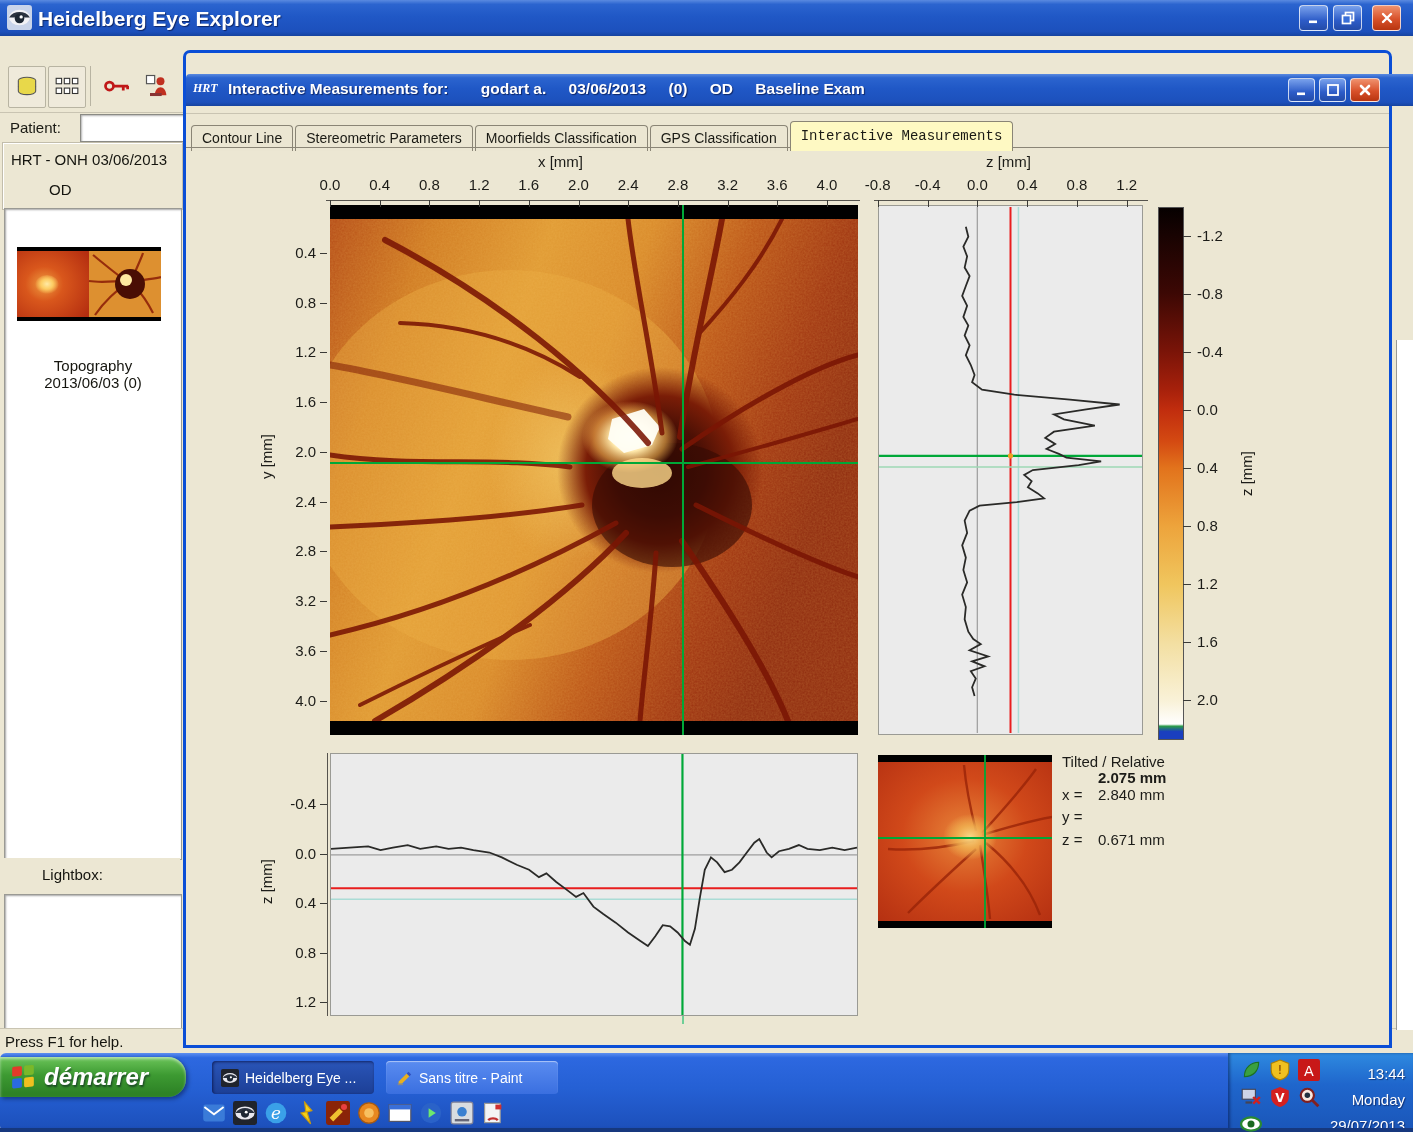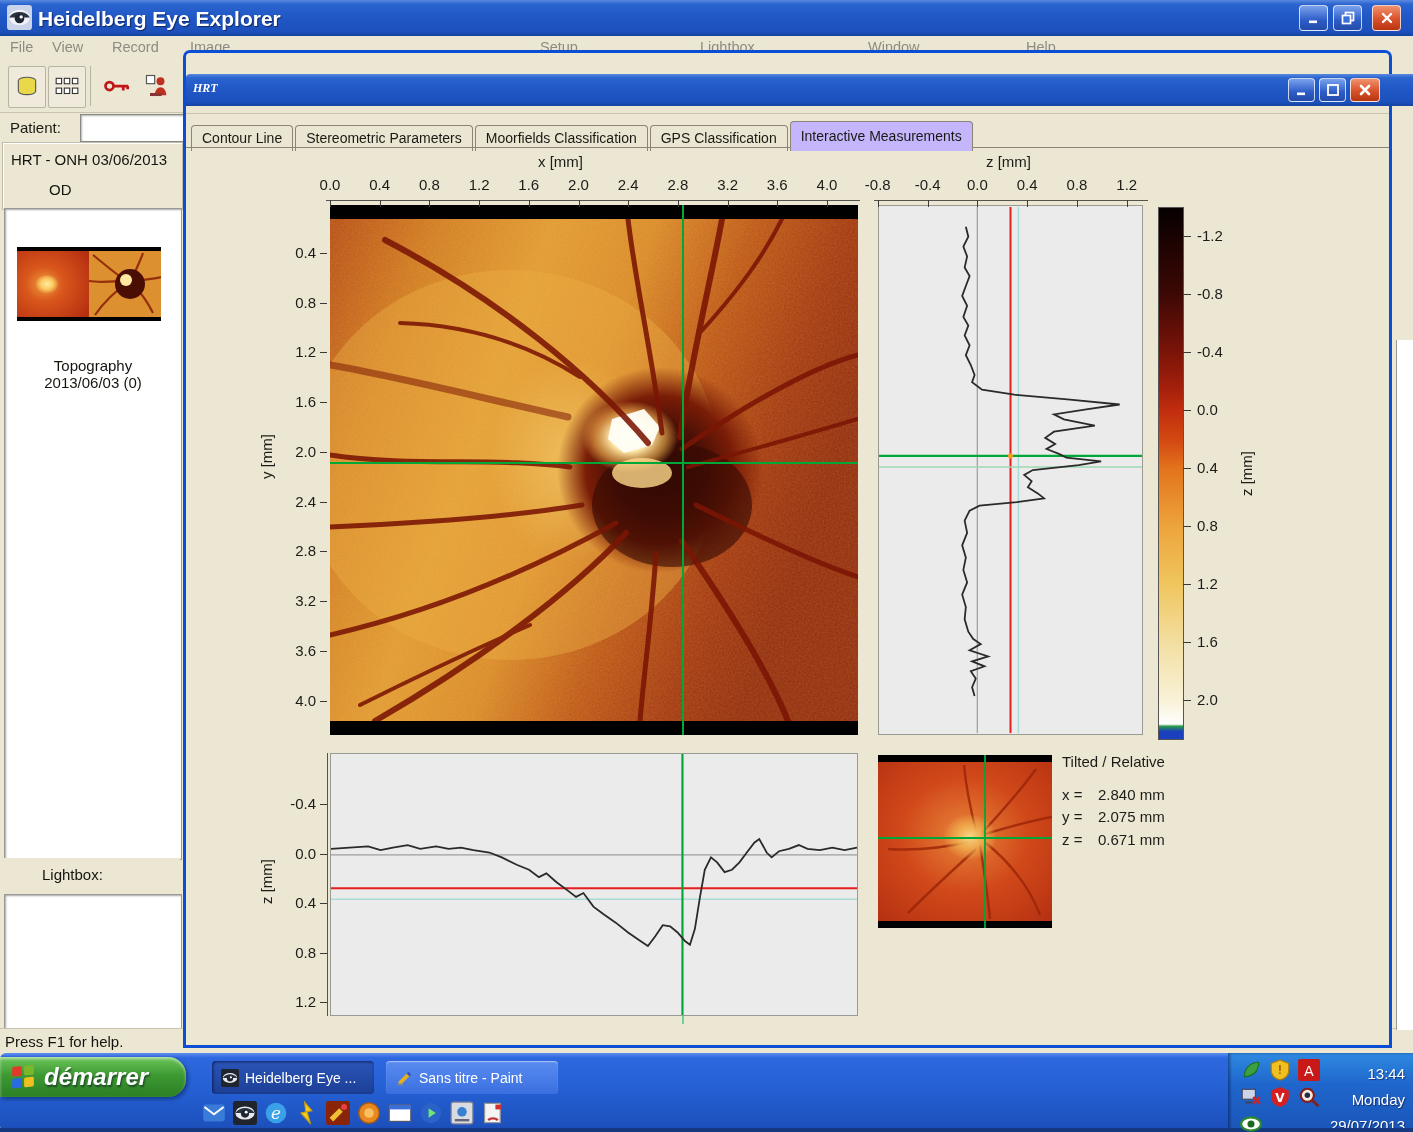--- a/index.html
+++ b/index.html
@@ -14,21 +14,21 @@
     background:linear-gradient(180deg,#7aa2ec,#2d5cc8 60%,#234ba8);display:flex;align-items:center;justify-content:center;box-sizing:border-box;}
   .wbtn.close{background:linear-gradient(180deg,#f0926e,#d8512a 55%,#b83510);}
   .wbtn svg{width:16px;height:16px;}
   
   .mitem{position:absolute;top:3px;font-size:14.5px;color:#8d8c82;}
   .dmenu-item{font-size:14.5px;color:#15150f;padding:5px 13px;}
   
   .tab{height:25px;line-height:25px;padding:0 10px;font-size:14px;color:#1a1a14;
     border:1px solid #8a8576;border-bottom:none;border-radius:4px 4px 0 0;margin-right:2px;
     background:#ebe6d2;position:relative;}
-  .tab.active{height:29px;line-height:29px;margin-top:-4px;background:#c4b5fd;z-index:3;}
+  .tab.active{height:29px;line-height:29px;margin-top:-4px;background:#fef9c3;z-index:3;font-family:Liberation Mono, monospace;}
   
   .plot{background:#ebebeb;border:1px solid #9a9a94;box-sizing:border-box;}
   .tick{position:absolute;background:#3a3a36;}
   .tlab{position:absolute;font-size:15px;color:#1c1c18;white-space:nowrap;}
   .rot{transform:rotate(-90deg);transform-origin:center;}
   
   .sunken{background:#fff;border:1px solid #9a9a94;box-shadow:inset 1px 1px 2px rgba(0,0,0,.35);}
   .toolbtn{border:1px solid #b8b4a2;border-radius:2px;background:#efeadb;display:flex;align-items:center;justify-content:center;}
   
   #taskbar{background:linear-gradient(180deg,#5e8ff0 0%,#2d68e0 6%,#2560d4 45%,#1d51bd 92%,#1a47a8 100%);}
@@ -66,30 +66,20 @@
           <rect x="2.5" y="5.5" width="8" height="8" fill="#3a6fd8" stroke="#fff" stroke-width="1.7"></rect>
         </svg>
       </span>
     <span class="abs wbtn close" style="left:1372px;top:5px;">
         <svg viewBox="0 0 16 16">
           <path d="M4 4l8 8M12 4l-8 8" stroke="#fff" stroke-width="2.4" stroke-linecap="round"></path>
         </svg>
       </span>
   </div>
 
-  <div class="abs" id="main-menu" style="left:0;top:36px;width:1413px;height:24px;background:#ece7d3;">
-      <div class="mitem nowrap" style="left: 10px;">File</div>
-      <div class="mitem nowrap" style="left: 52px;">View</div>
-      <div class="mitem nowrap" style="left: 112px;">Record</div>
-      <div class="mitem nowrap" style="left: 190px;">Image</div>
-      <div class="mitem nowrap" style="left: 540px;">Setup</div>
-      <div class="mitem nowrap" style="left: 700px;">Lightbox</div>
-      <div class="mitem nowrap" style="left: 868px;">Window</div>
-      <div class="mitem nowrap" style="left: 1026px;">Help</div>
-    </div>
 
   <div class="abs" style="left:0;top:60px;width:1413px;height:52px;background:#ece7d3;border-bottom:1px solid #c9c4b2;">
     <span class="abs toolbtn" style="left:8px;top:6px;width:36px;height:40px;">
       <svg viewBox="0 0 24 24" width="26" height="26">
           <g stroke="#555" fill="#e8d84a">
             <ellipse cx="12" cy="6" rx="8" ry="3"></ellipse>
             <path d="M4 6v5c0 1.7 3.6 3 8 3s8-1.3 8-3V6"></path>
             <path d="M4 11v5c0 1.7 3.6 3 8 3s8-1.3 8-3v-5"></path>
           </g>
         </svg>
@@ -180,20 +170,28 @@
   </div>
 
   <div class="abs" style="left:1392px;top:60px;width:21px;height:968px;background:#ece7d3;">
     <div class="abs" style="left:4px;top:280px;width:17px;height:690px;background:#fff;border-left:1px solid #9a9a94;"></div>
   </div>
 
   <div class="abs" id="dlg" style="left:183px;top:50px;width:1203px;height:992px;border:3px solid #0a4ed6;border-radius:7px 7px 0 0;background:#ece7d3;z-index:20;">
 
     <div class="abs tbar" style="left:0;top:0;width:1296px;height:32px;border-radius:4px 4px 0 0;margin-top:21px;">
       <span class="abs" style="left:7px;top:7px;font-size:12px;font-style:italic;font-weight:bold;color:#fff;font-family:'Liberation Serif',serif;">HRT</span>
+      <span class="abs ttext nowrap" style="left:42px;top:6px;font-size:15.5px;">
+        <span>Interactive Measurements for:</span>
+        <span style="margin-left:28px;">godart a.</span>
+        <span style="margin-left:18px;">03/06/2013</span>
+        <span style="margin-left:18px;">(0)</span>
+        <span style="margin-left:18px;">OD</span>
+        <span style="margin-left:18px;">Baseline Exam</span>
+      </span>
       <span class="abs wbtn" style="left:1102px;top:4px;width:27px;height:24px;">
           <svg viewBox="0 0 16 16">
             <rect x="3" y="10.5" width="8" height="2.6" fill="#fff"></rect>
           </svg>
         </span>
       <span class="abs wbtn" style="left:1133px;top:4px;width:27px;height:24px;">
           <svg viewBox="0 0 16 16">
             <rect x="3" y="3" width="10" height="10" fill="none" stroke="#fff" stroke-width="1.8"></rect>
           </svg>
         </span>
@@ -348,21 +346,21 @@
         <rect x="0" y="166" width="174" height="7" fill="#000"></rect>
         <line x1="107" y1="0" x2="107" y2="173" stroke="#00a838" stroke-width="1.8"></line>
         <line x1="0" y1="83" x2="174" y2="83" stroke="#00a838" stroke-width="1.8"></line>
       </svg>
     </div>
 
     <span class="tlab" style="left:876px;top:700px;">Tilted / Relative</span>
     <span class="tlab" style="left:876px;top:733px;">x =</span>
     <span class="tlab" style="left:912px;top:733px;">2.840 mm</span>
     <span class="tlab" style="left:876px;top:755px;">y =</span>
-    <span class="tlab" style="left:912px;top:755px;">2.075 mm</span>
+    <span class="tlab" style="left:912px;top:716px;font-weight:bold;">2.075 mm</span>
     <span class="tlab" style="left:876px;top:778px;">z =</span>
     <span class="tlab" style="left:912px;top:778px;">0.671 mm</span>
   <div class="tlab" style="left: 130px; top: 123px; width: 28px; text-align: center;">0.0</div>
       <div class="tick" style="left: 144px; top: 147px; width: 1px; height: 7px;"></div>
       <div class="tlab" style="left: 179.7px; top: 123px; width: 28px; text-align: center;">0.4</div>
       <div class="tick" style="left: 193.7px; top: 147px; width: 1px; height: 7px;"></div>
       <div class="tlab" style="left: 229.4px; top: 123px; width: 28px; text-align: center;">0.8</div>
       <div class="tick" style="left: 243.4px; top: 147px; width: 1px; height: 7px;"></div>
       <div class="tlab" style="left: 279.1px; top: 123px; width: 28px; text-align: center;">1.2</div>
       <div class="tick" style="left: 293.1px; top: 147px; width: 1px; height: 7px;"></div>

